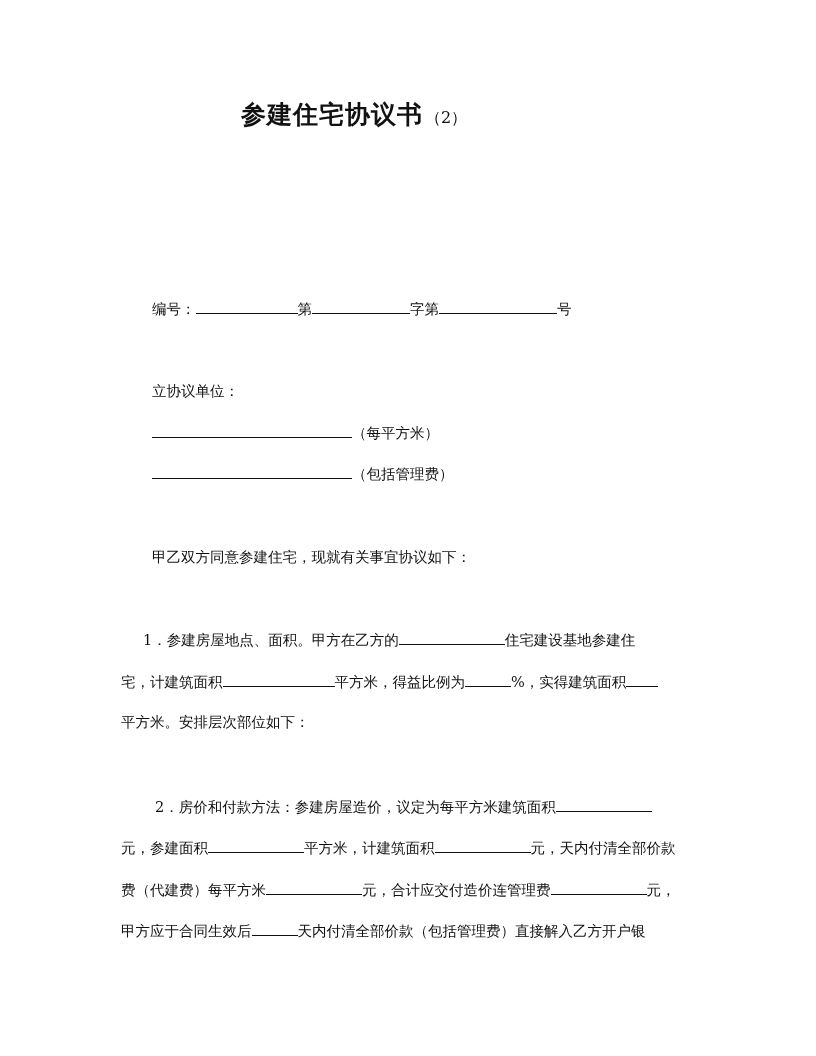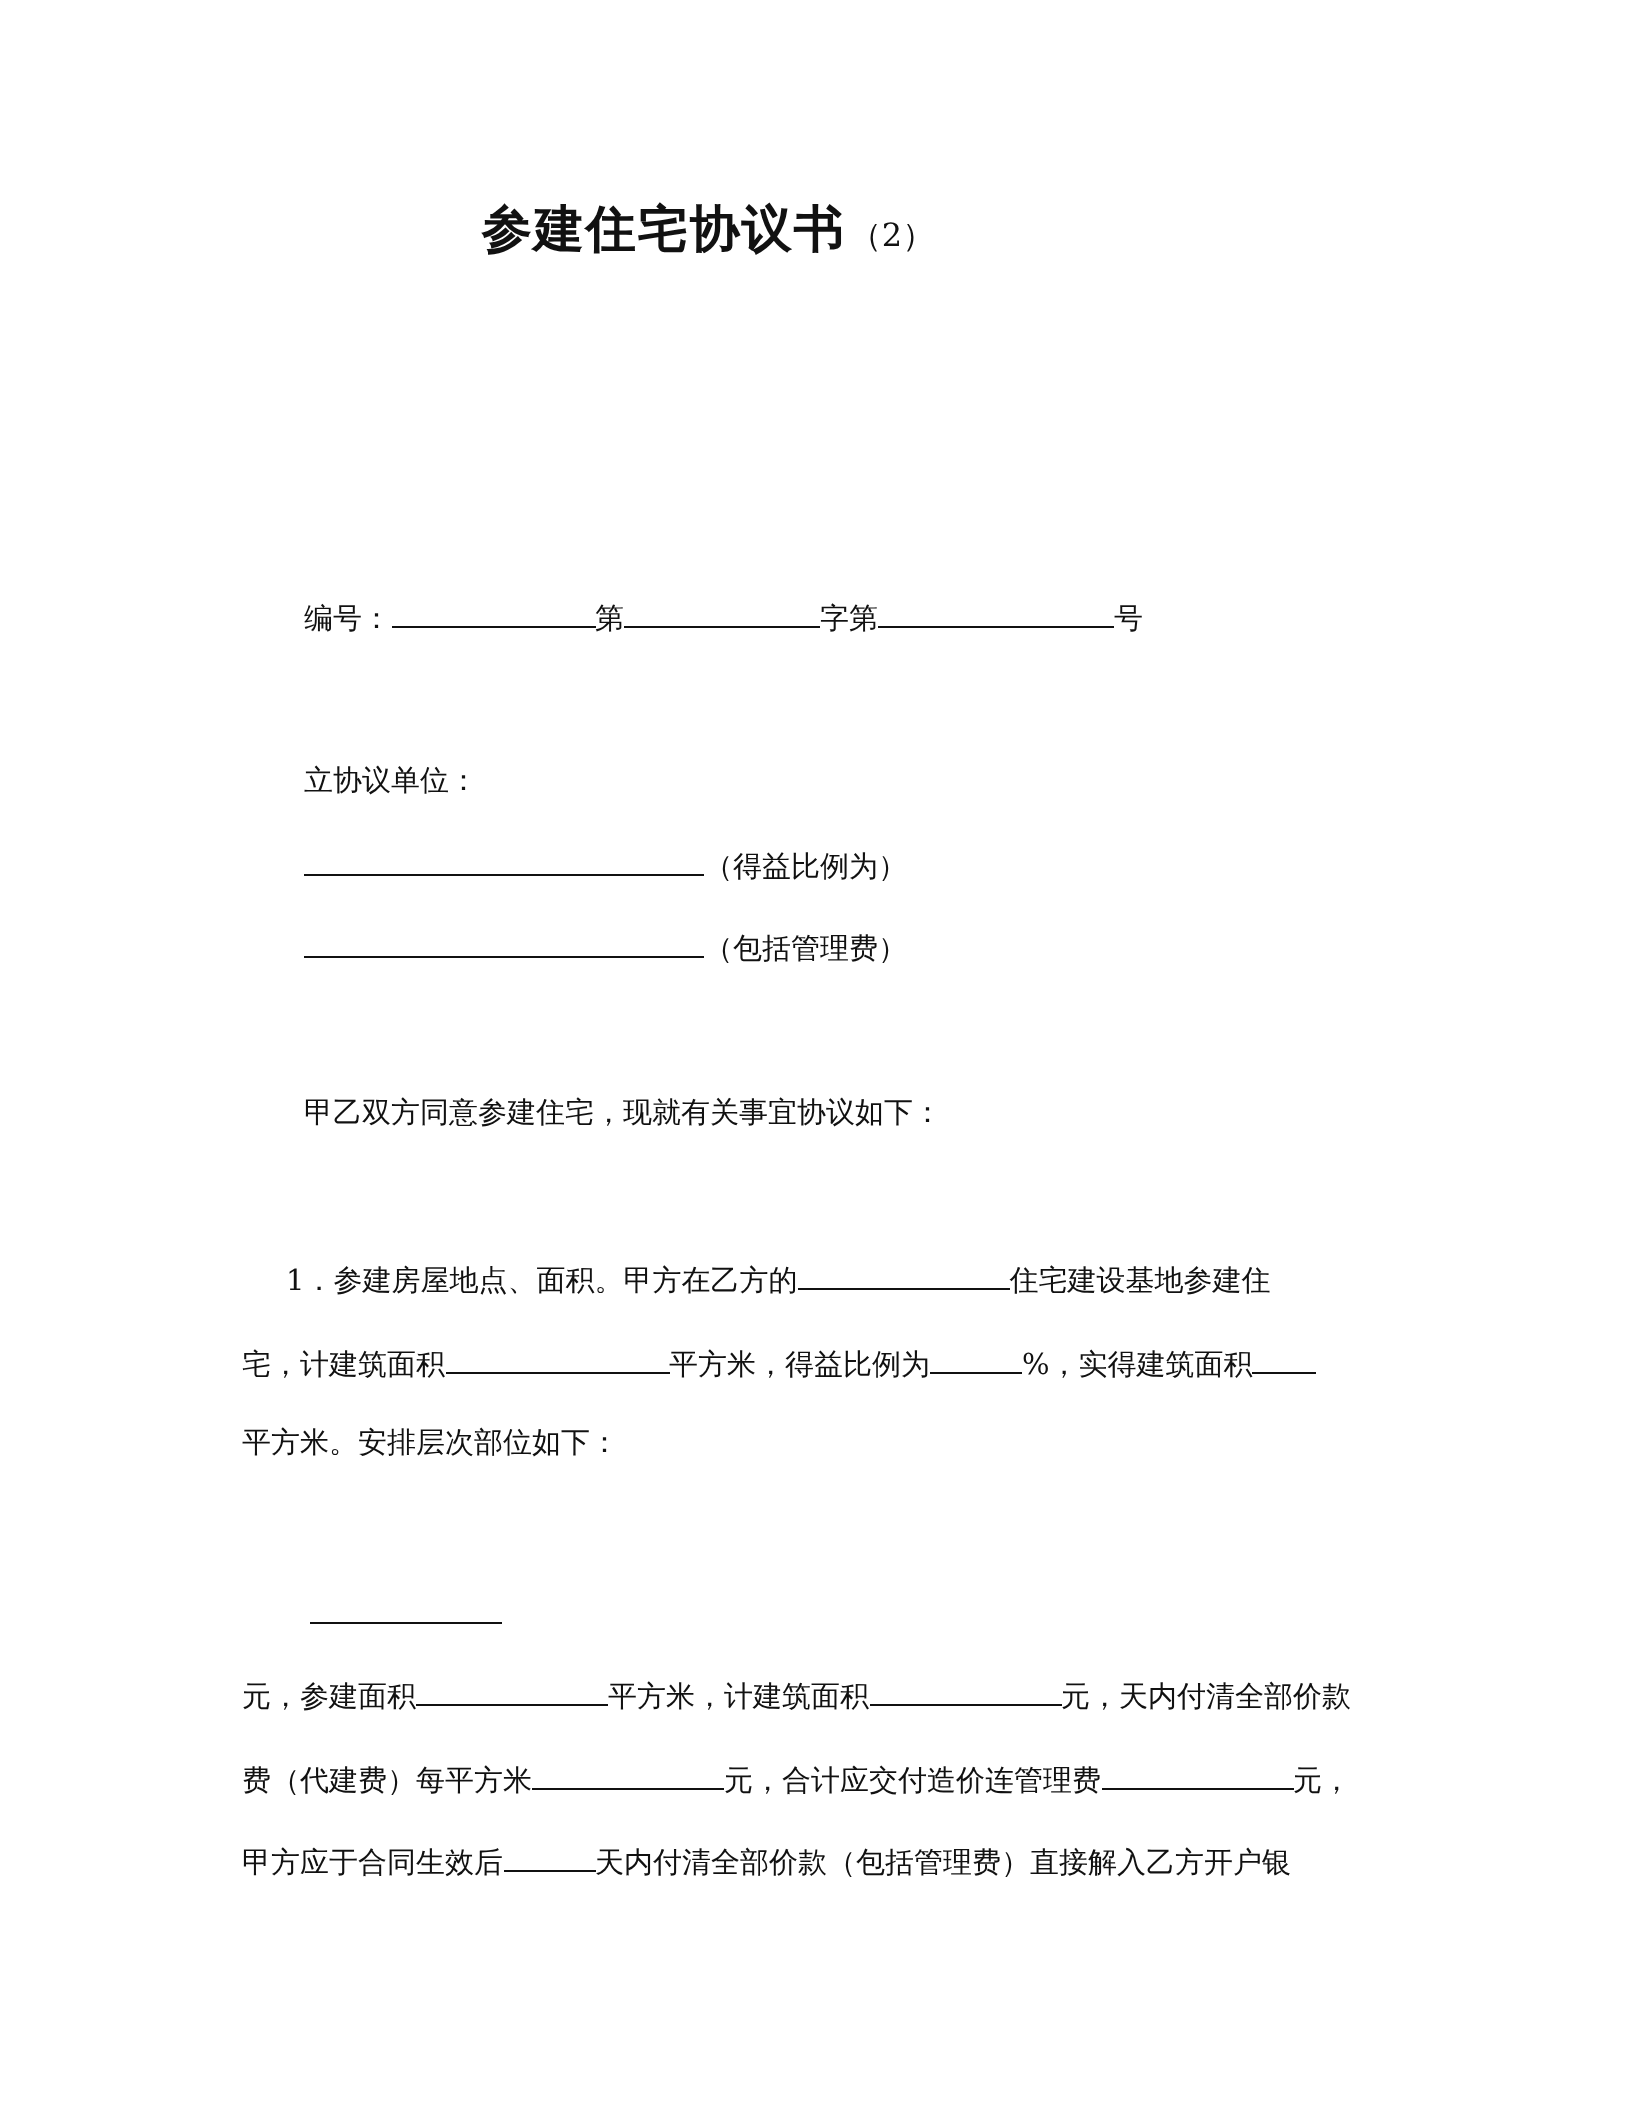--- a/index.html
+++ b/index.html
@@ -20,39 +20,39 @@
   <span class="title-main">参建住宅协议书</span><span class="title-sub">（2）</span>
 </div>
 
 <div class="line indent2" style="top:298px">
   <span>编号：</span><span class="blank" style="width:102px"></span><span>第</span><span class="blank" style="width:98px"></span><span>字第</span><span class="blank" style="width:118px"></span><span>号</span>
 </div>
 
 <div class="line indent2" style="top:381px">立协议单位：</div>
 
 <div class="line indent2" style="top:422px">
-  <span class="blank" style="width:200px"></span><span>（得益比例为）</span>
+  <span class="blank" style="width:200px"></span><span>（每平方米）</span>
 </div>
 
 <div class="line indent2" style="top:463px">
   <span class="blank" style="width:200px"></span><span>（包括管理费）</span>
 </div>
 
 <div class="line indent2" style="top:547px">甲乙双方同意参建住宅，现就有关事宜协议如下：</div>
 
 <div class="line" style="top:629px; left:143px">
   <span>1．参建房屋地点、面积。甲方在乙方的</span><span class="blank" style="width:106px"></span><span>住宅建设基地参建住</span>
 </div>
 <div class="line full" style="top:671px">
   <span>宅，计建筑面积</span><span class="blank" style="width:112px"></span><span>平方米，得益比例为</span><span class="blank" style="width:46px"></span><span>%，实得建筑面积</span><span class="blank" style="width:32px"></span>
 </div>
 <div class="line full" style="top:712px">平方米。安排层次部位如下：</div>
 
 <div class="line" style="top:796px; left:155px">
-  <span class="blank" style="width:96px"></span>
+  <span>2．房价和付款方法：参建房屋造价，议定为每平方米建筑面积</span><span class="blank" style="width:96px"></span>
 </div>
 <div class="line full" style="top:837px">
   <span>元，参建面积</span><span class="blank" style="width:96px"></span><span>平方米，计建筑面积</span><span class="blank" style="width:96px"></span><span>元，天内付清全部价款</span>
 </div>
 <div class="line full" style="top:879px">
   <span>费（代建费）每平方米</span><span class="blank" style="width:96px"></span><span>元，合计应交付造价连管理费</span><span class="blank" style="width:96px"></span><span>元，</span>
 </div>
 <div class="line full" style="top:920px">
   <span>甲方应于合同生效后</span><span class="blank" style="width:46px"></span><span>天内付清全部价款（包括管理费）直接解入乙方开户银</span>
 </div>

